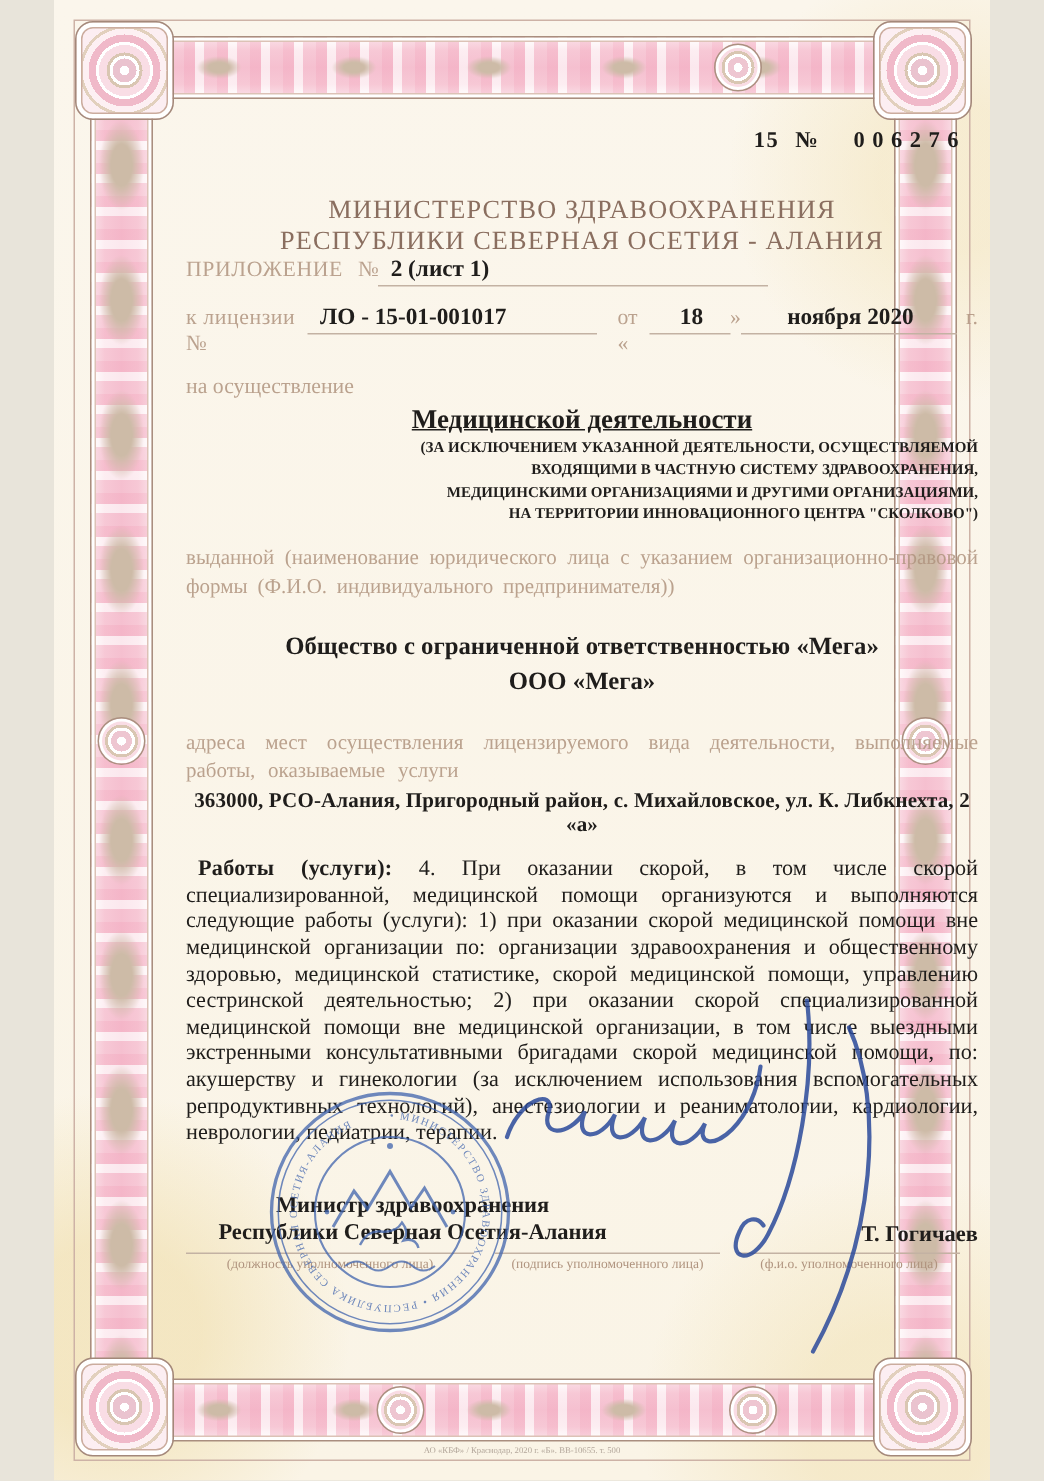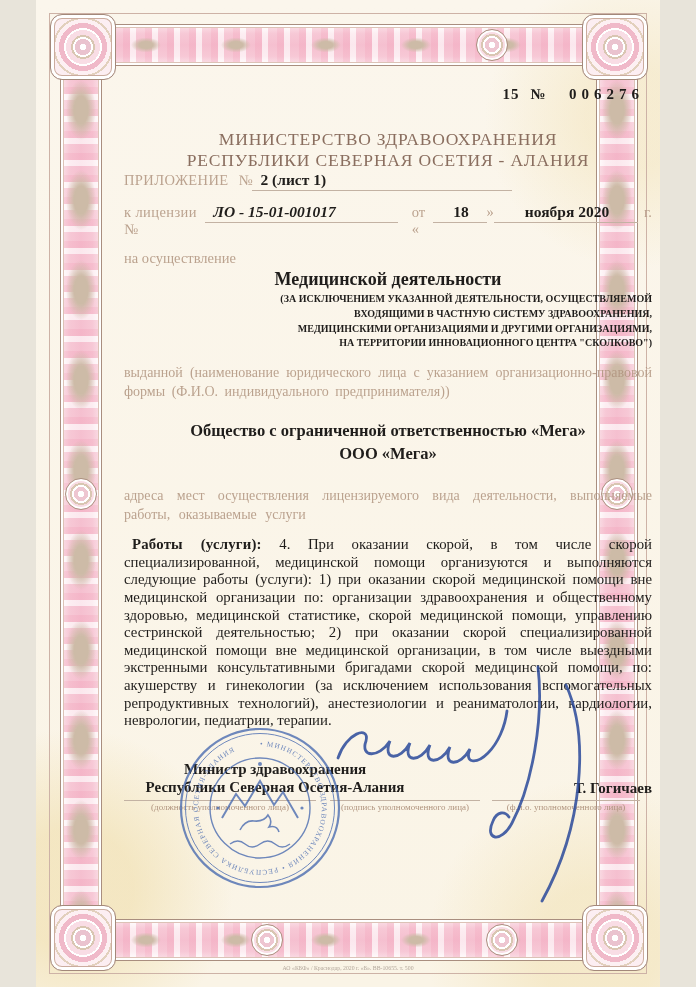--- a/index.html
+++ b/index.html
@@ -54,24 +54,24 @@
   .content{position:absolute;left:88px;top:86px;width:528px;}
   .serial{text-align:right;padding-right:8px;font-weight:bold;font-size:15px;letter-spacing:1px;}
   .serial .num{letter-spacing:5px;margin-left:18px;}
   .serial .region{margin-right:6px;}
   .ministry{margin-top:26px;text-align:center;color:#8a6e5f;font-size:17.5px;line-height:21px;letter-spacing:.8px;}
   .faded{color:#b0947f;opacity: .85;}
   .row{display:flex;align-items:baseline;font-size:14.5px;}
   .row-annex{}
   .row-lic{margin-top:12px;}
   .fillline{border-bottom:1px solid #c3b2a3;font-weight:bold;font-size:15.5px;padding:0 6px 1px 8px;}
-  .w250{width:246px;} .w215{width:200px;font-style:italic;} .w45{width:44px;text-align:center;} .w150{width:146px;text-align:center;}
+  .w250{width:246px;} .w215{width:200px;} .w45{width:44px;text-align:center;} .w150{width:146px;text-align:center;}
   .lbl{letter-spacing:.4px;}
   .for-label{margin-top:12px;font-size:14.5px;}
-  .act-title{margin-top:2px;text-align:center;font-weight:bold;font-size:18px;}
+  .act-title{margin-top:2px;text-align:center;font-weight:bold;font-size:18px;text-decoration:underline;}
   .act-sub{text-align:right;font-weight:bold;font-size:10px;line-height:14.8px;margin-top:2px;}
   .issued{margin-top:12px;font-size:14px;line-height:19px;text-align:justify;word-spacing:3px;}
   .org1{margin-top:20px;text-align:center;font-weight:bold;font-size:16.5px;}
   .org2{margin-top:3px;text-align:center;font-weight:bold;font-size:16.5px;}
   .addr-label{margin-top:22px;font-size:14px;line-height:19px;text-align:justify;word-spacing:5px;}
   .addr{margin-top:3px;font-weight:bold;font-size:14px;text-align:center;letter-spacing:.1px;}
   .works{margin-top:12px;font-size:14.8px;line-height:17.6px;text-align:justify;text-indent:8px;}
   .works b{letter-spacing:.2px;}
   .minrow{display:flex;align-items:flex-end;margin-top:30px;}
   .mincol{width:312px;text-align:center;font-weight:bold;font-size:15px;line-height:18.5px;}
@@ -142,20 +142,21 @@
       <div>МЕДИЦИНСКИМИ ОРГАНИЗАЦИЯМИ И ДРУГИМИ ОРГАНИЗАЦИЯМИ,</div>
       <div>НА ТЕРРИТОРИИ ИННОВАЦИОННОГО ЦЕНТРА "СКОЛКОВО")</div>
     </div>
 
     <div class="issued faded">выданной  (наименование юридического лица с указанием организационно-правовой формы  (Ф.И.О. индивидуального предпринимателя))</div>
 
     <div class="org1">Общество с ограниченной ответственностью «Мега»</div>
     <div class="org2">ООО «Мега»</div>
 
     <div class="addr-label faded">адреса мест осуществления лицензируемого вида деятельности, выполняемые работы, оказываемые услуги</div>
+    <div class="addr">363000, РСО-Алания, Пригородный район, с. Михайловское, ул. К. Либкнехта, 2 «а»</div>
 
     <div class="works">
       <b>Работы (услуги):</b><span> 4. При оказании скорой, в том числе скорой специализированной, медицинской помощи организуются и выполняются следующие работы (услуги): 1) при оказании скорой медицинской помощи вне медицинской организации по: организации здравоохранения и общественному здоровью, медицинской статистике, скорой медицинской помощи, управлению сестринской деятельностью; 2) при оказании скорой специализированной медицинской помощи вне медицинской организации, в том числе выездными экстренными консультативными бригадами скорой медицинской помощи, по: акушерству и гинекологии (за исключением использования вспомогательных репродуктивных технологий), анестезиологии и реаниматологии, кардиологии, неврологии, педиатрии, терапии.</span>
     </div>
 
     <div class="minrow">
       <div class="mincol">
         <div>Министр здравоохранения</div>
         <div>Республики Северная Осетия-Алания</div>
       </div>

